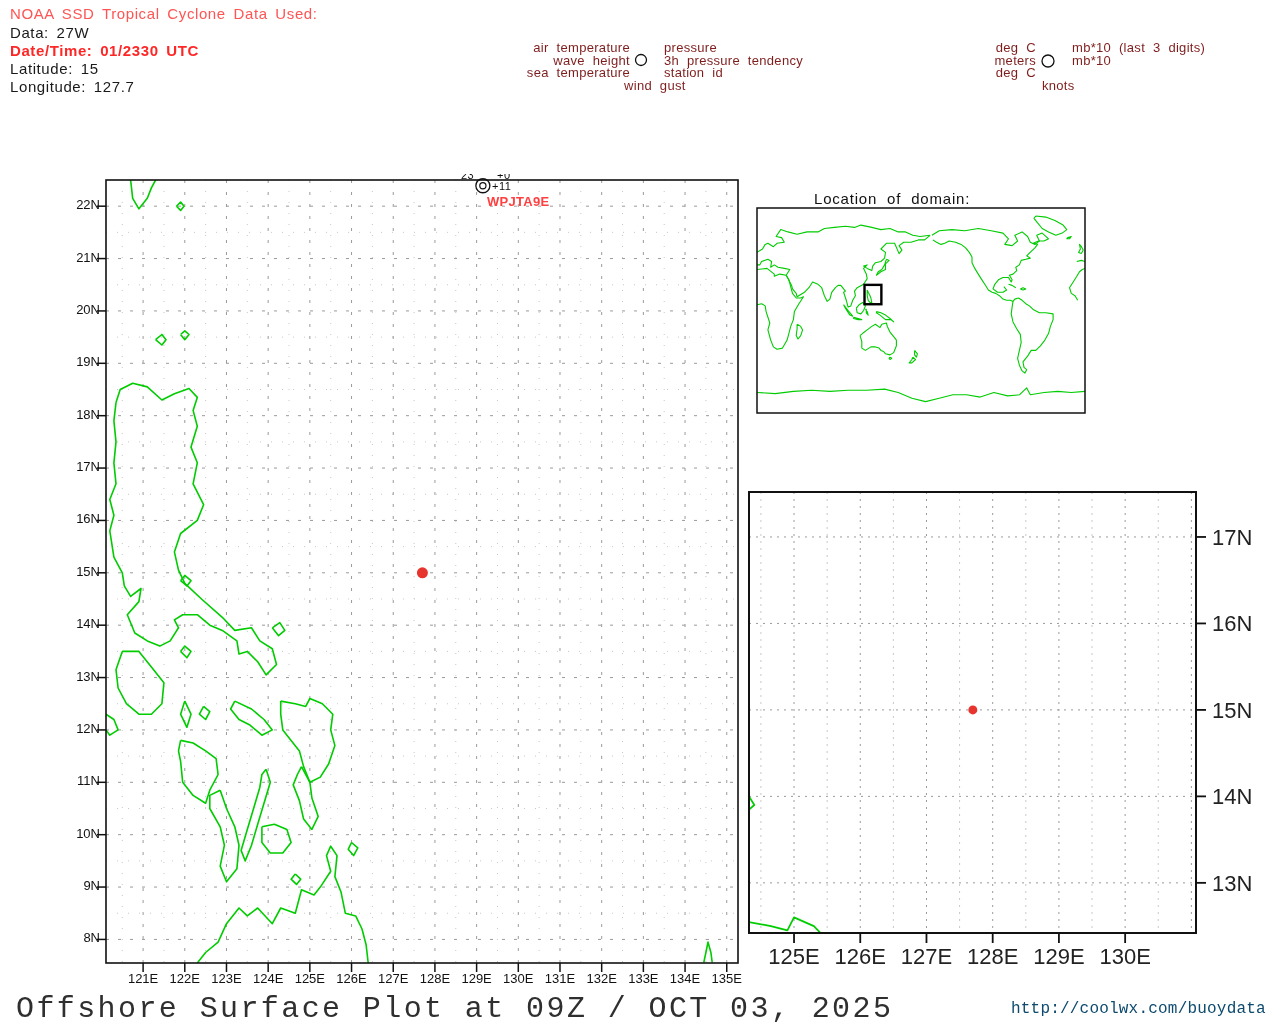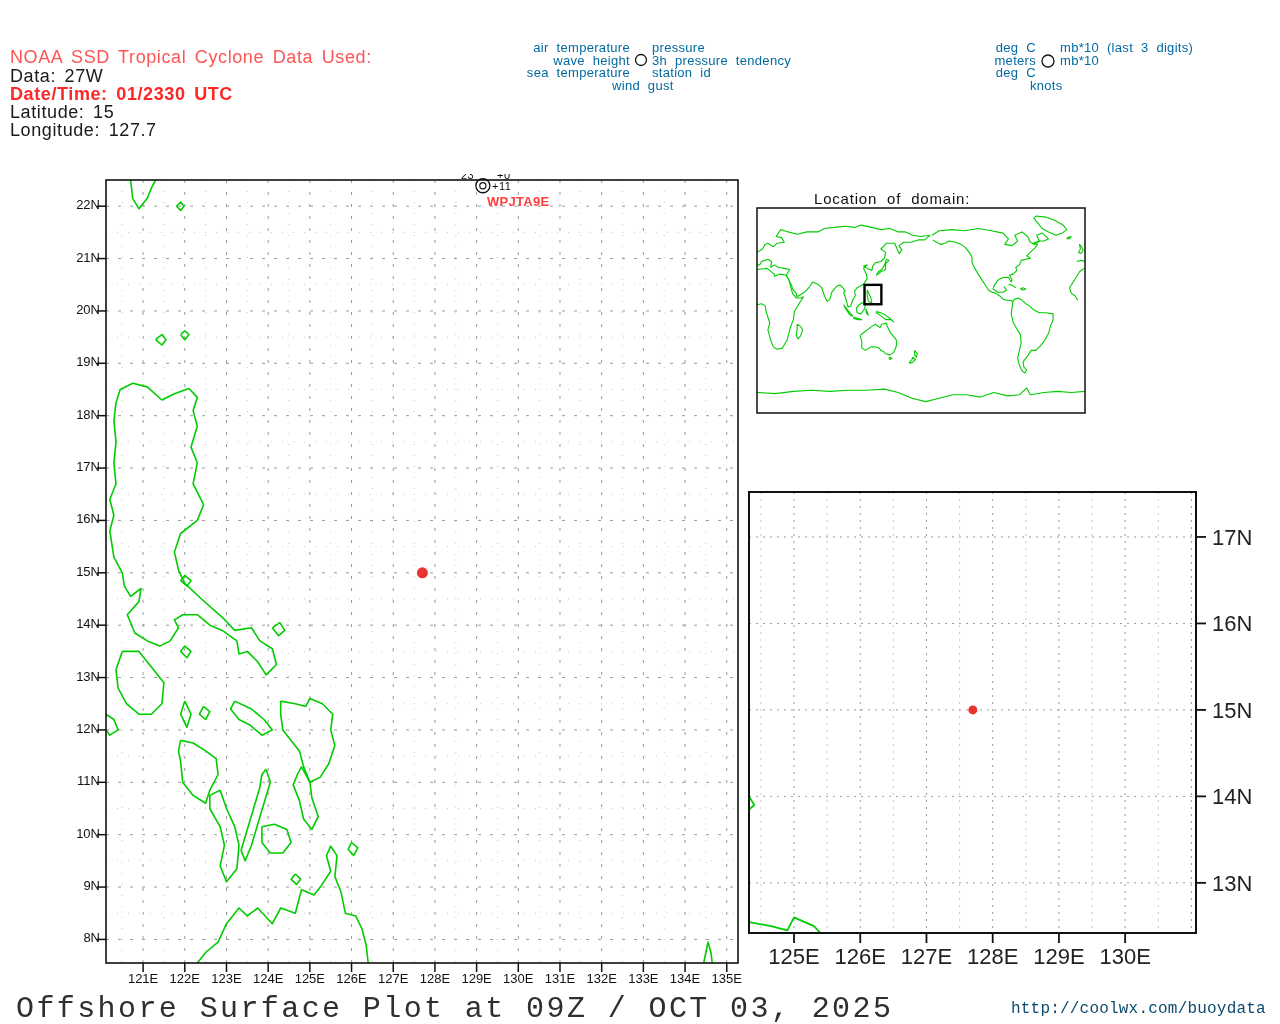--- a/index.html
+++ b/index.html
@@ -1,25 +1,25 @@
 <!DOCTYPE html>
 <html><head>
 <meta charset="utf-8">
 <style>
   html,body{margin:0;padding:0;background:#ffffff;}
   #canvas{position:relative;width:1280px;height:1024px;overflow:hidden;background:#fff;
           font-family:"Liberation Sans",sans-serif;}
   svg{position:absolute;left:0;top:0;}
   .t{position:absolute;white-space:nowrap;}
-  .hdr{font-size:18px;letter-spacing:.6px;word-spacing:3px;color:#1a1a1a;line-height:15px;margin-top:44px;}
+  .hdr{font-size:15px;letter-spacing:.6px;word-spacing:3px;color:#1a1a1a;line-height:15px;}
   .salmon{color:#ff5454;}
   .redbold{color:#ff2626;font-weight:bold;}
   .caution{font-size:22px;letter-spacing:2.5px;word-spacing:9px;}
   .warn{font-size:15px;letter-spacing:1px;word-spacing:4px;}
-  .leg{font-size:13px;color:#0369a1;letter-spacing:.3px;word-spacing:4px;line-height:13px;}
+  .leg{font-size:13px;color:#7f1d1d;letter-spacing:.3px;word-spacing:4px;line-height:13px;margin-left:12px;}
   .inset-title{font-size:15px;letter-spacing:.8px;word-spacing:5px;color:#111;}
   .axis-main{font-size:13px;color:#111;}
   .axis-right{font-size:22px;color:#222;}
   .tick-x{position:absolute;width:70px;text-align:center;}
   .tick-y{position:absolute;text-align:right;width:60px;}
   .footer-title{font-family:"Liberation Mono",monospace;font-size:30px;letter-spacing:2.4px;color:#2f2f2f;}
   .url{font-family:"Liberation Mono",monospace;font-size:16px;letter-spacing:.2px;color:#0c4a6e;}
   .station-num{font-size:11px;color:#111;letter-spacing:.5px;}
   .station-id{font-size:13px;font-weight:bold;color:#ff4040;letter-spacing:.3px;}
   .clipbox{position:absolute;overflow:hidden;}

